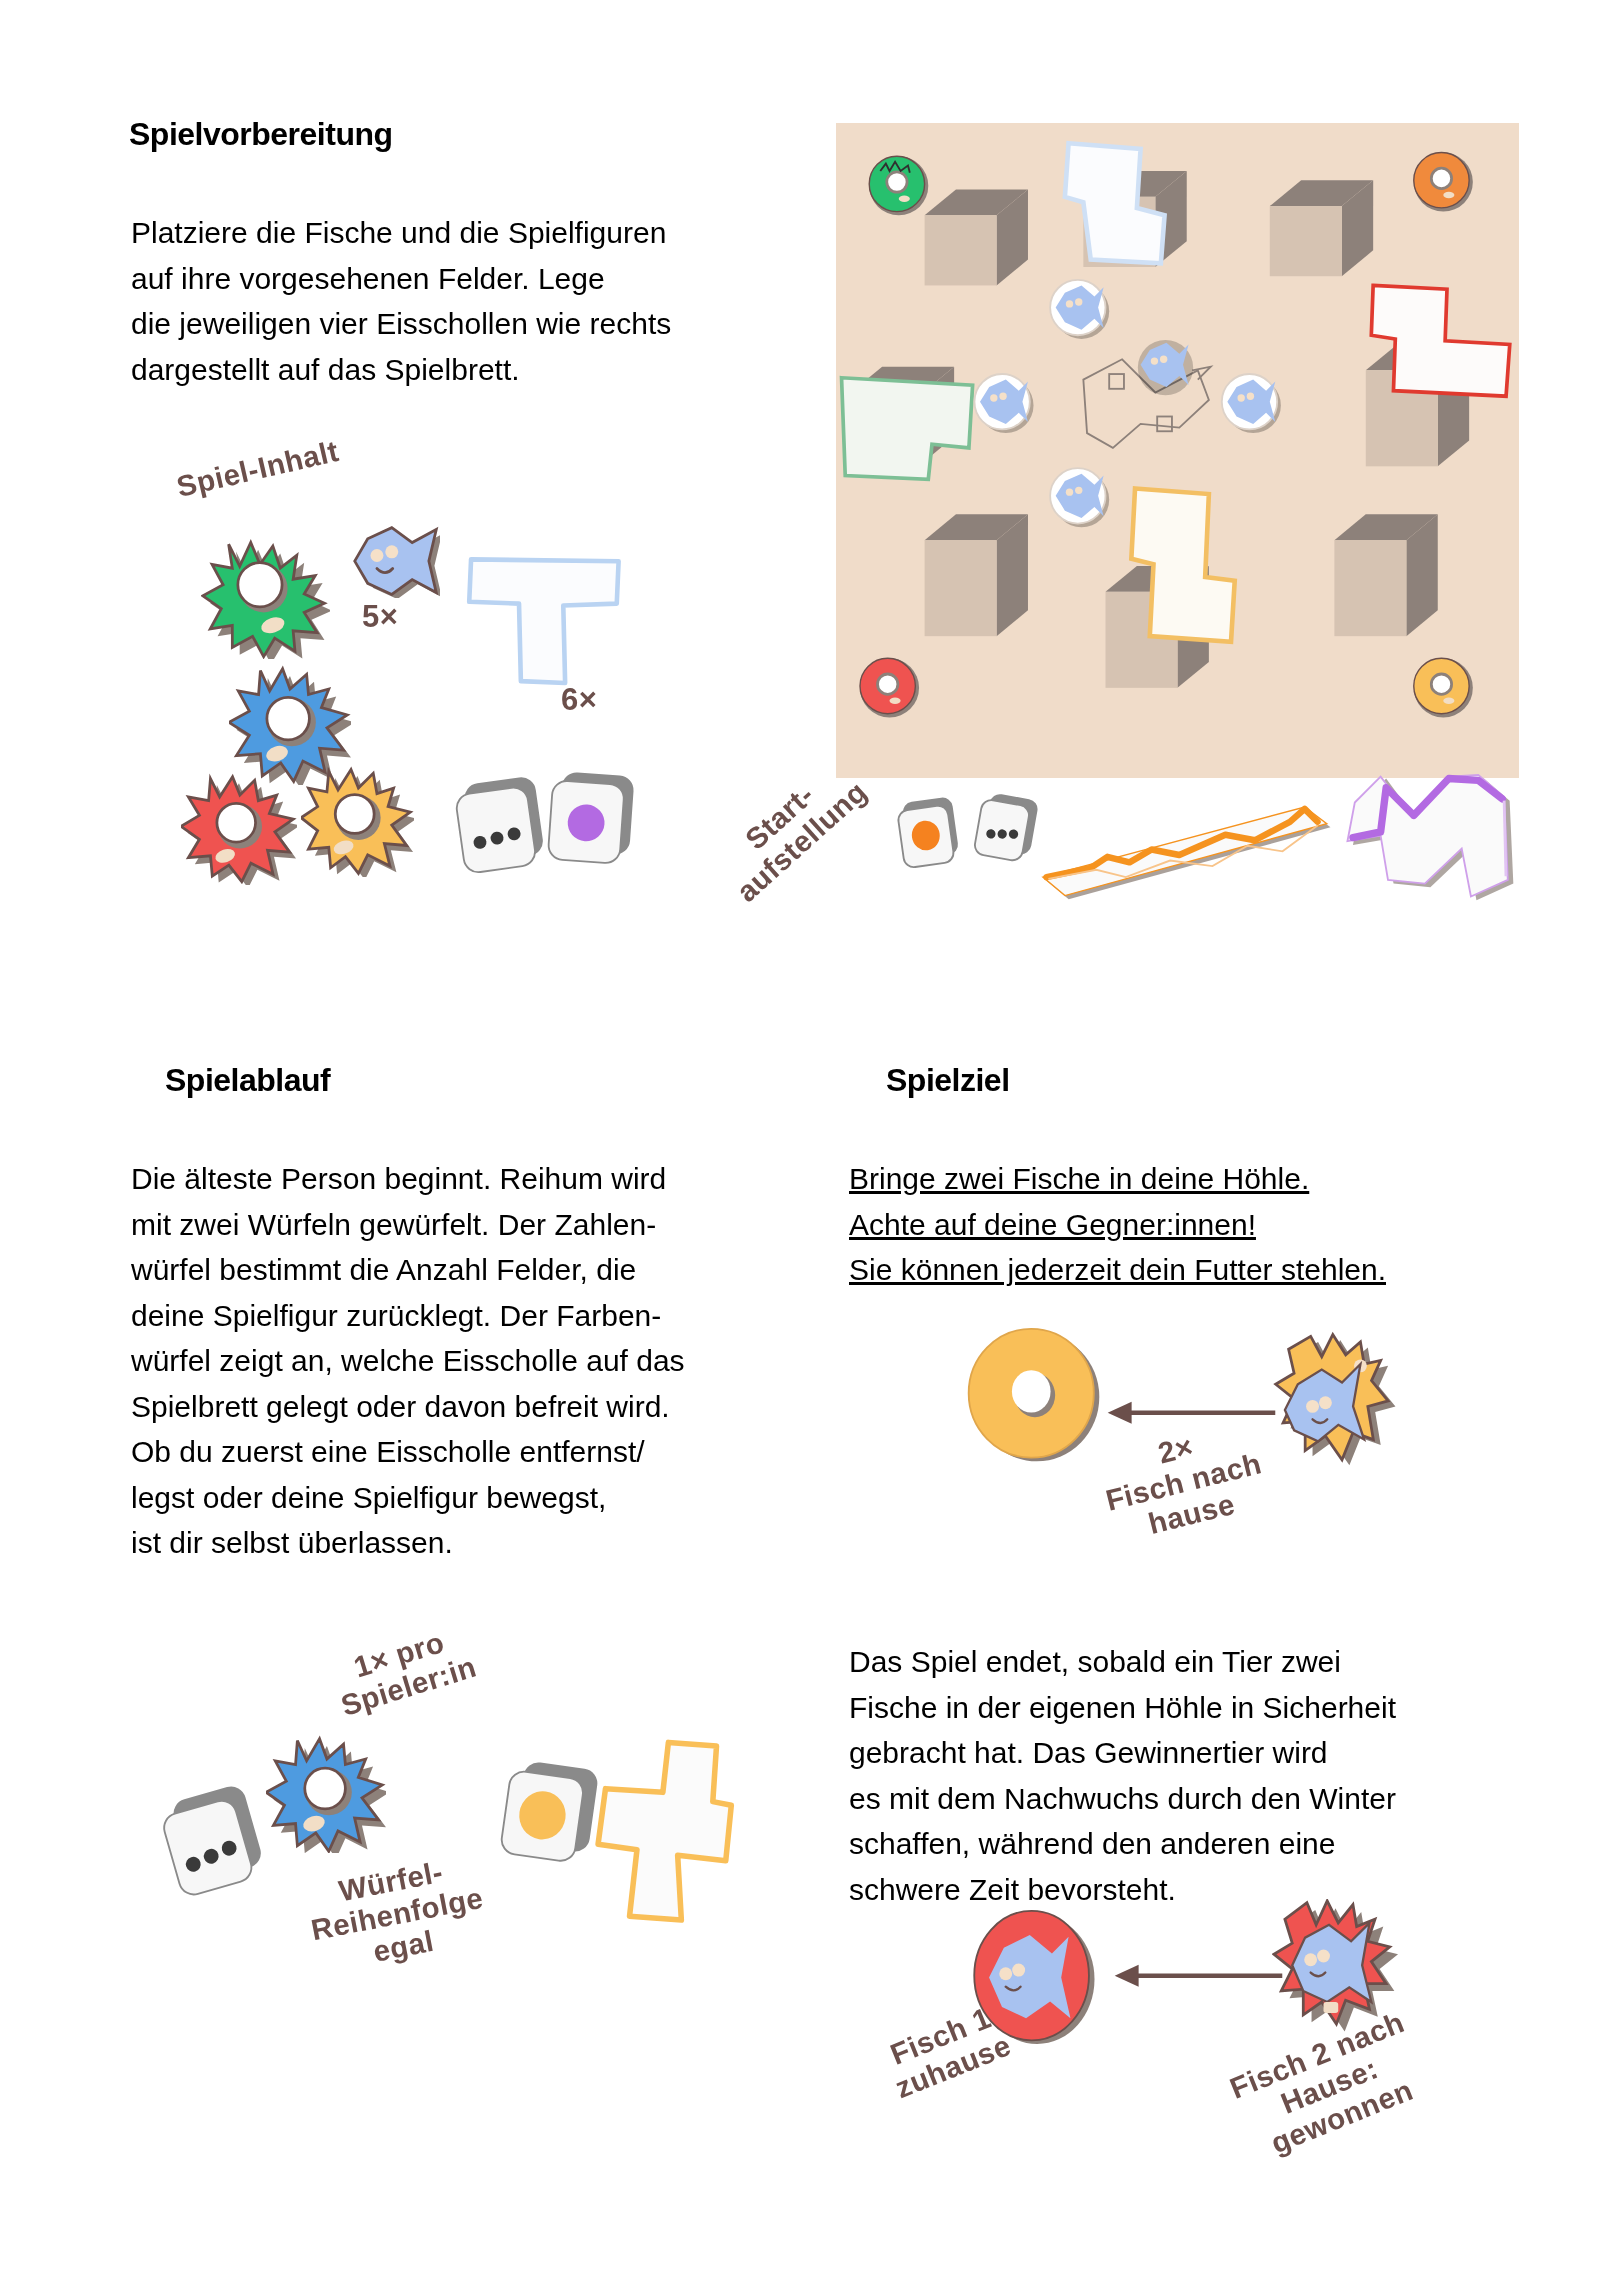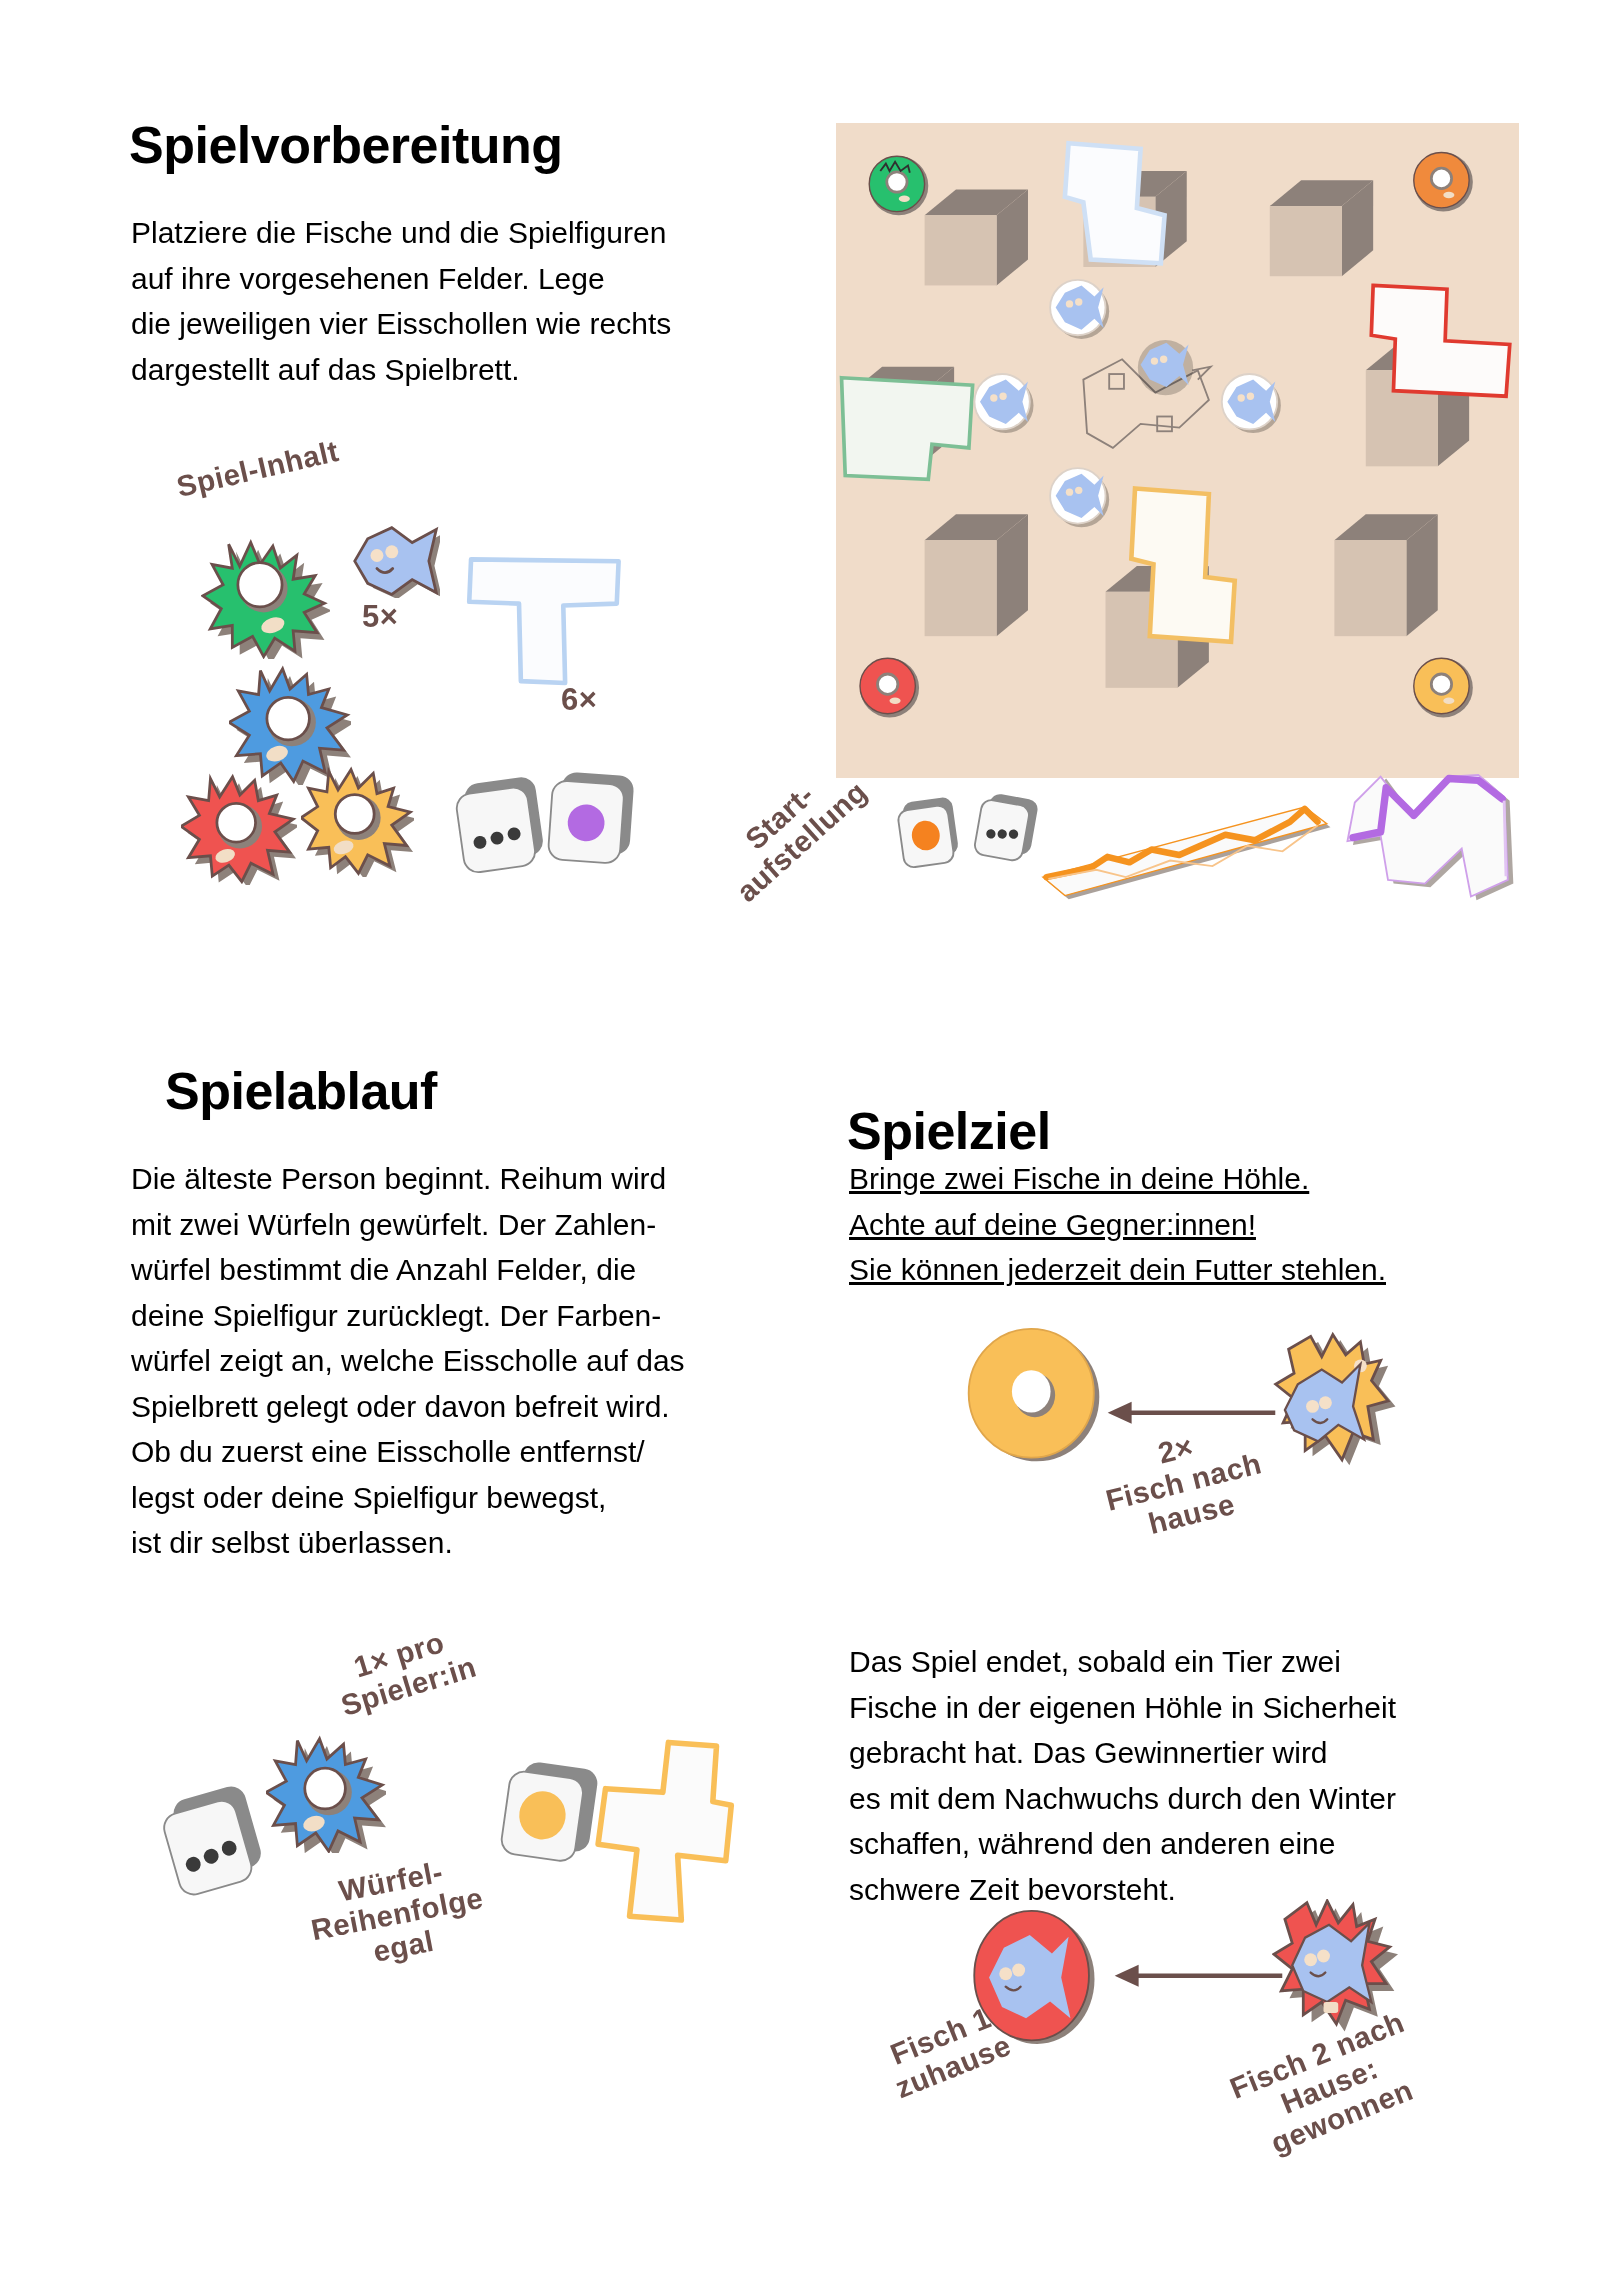--- a/index.html
+++ b/index.html
@@ -5,21 +5,21 @@
   * { box-sizing: border-box; margin: 0; padding: 0; }
   html, body {
     width: 1613px; height: 2289px;
     background: #ffffff;
     font-family: "Liberation Sans", sans-serif;
     overflow: hidden;
   }
   .page { position: relative; width: 1613px; height: 2289px; background:#fff; }
 
   h1.section-title {
-    font-size: 52px;
+    font-size: 32px;
     font-weight: bold;
     letter-spacing: -0.5px;
     color: #000;
     line-height: 1.05;
   }
   p.body-text {
     font-size: 30px;
     line-height: 1.52;
     color: #000;
     white-space: pre-line;
@@ -374,21 +374,21 @@
       <ellipse cx="46" cy="62" rx="25" ry="26" fill="#f9bf58"></ellipse>
     </svg>
   </div>
 
   <div style="position:absolute;left:587px;top:1735px;width:148px;height:231px;">
     <svg viewBox="0 0 160 250" style="position:absolute;inset:0;">
       <path d="M88 8 L140 12 L136 72 L156 76 L150 136 L98 130 L102 200 L46 196 L54 124 L12 118 L20 58 L82 62 Z" fill="#fbfbfb" stroke="#f9bf58" stroke-width="6" stroke-linejoin="round"></path>
     </svg>
   </div>
 
-  <h1 class="section-title" style="position:absolute;left:847px;top:1064px;width:554px;margin-top:40px;">Spielziel</h1>
+  <h1 class="section-title" style="position:absolute;left:886px;top:1064px;width:554px;">Spielziel</h1>
 
   <p class="body-text" style="position:absolute;left:849px;top:1156px;width:646px;text-decoration:underline;">Bringe zwei Fische in deine Höhle.
 Achte auf deine Gegner:innen!
 Sie können jederzeit dein Futter stehlen.</p>
 
   <div style="position:absolute;left:965px;top:1327px;width:138px;height:138px;">
     <svg viewBox="0 0 150 150" style="position:absolute;inset:0;">
       <ellipse cx="78" cy="76" rx="68" ry="70" fill="#8d817a"></ellipse>
       <ellipse cx="72" cy="72" rx="68" ry="70" fill="#f9bf58" stroke="#e0a64b" stroke-width="2"></ellipse>
       <ellipse cx="76" cy="74" rx="22" ry="24" fill="#8d817a"></ellipse>

